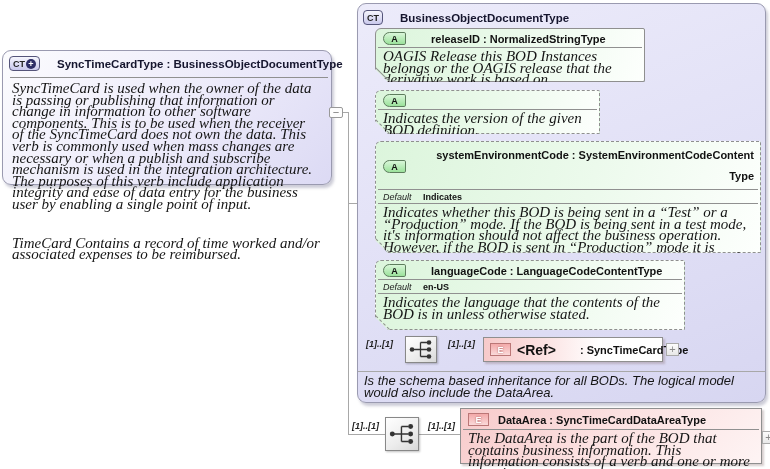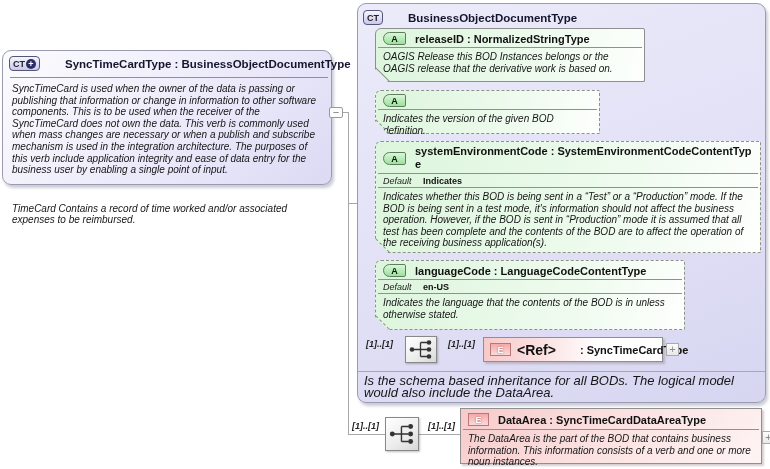--- a/index.html
+++ b/index.html
@@ -10,51 +10,51 @@
   }
   .line { position:absolute; background:#a8a8a8; }
 
   
   .ctbox { position:absolute; border:1px solid #9a9ab0; border-radius:9px;
            box-shadow:2px 3px 3px rgba(110,110,140,.35); }
   .ctbox.left  { left:2px; top:50px; width:330px; height:135px;
                  background:linear-gradient(135deg,#fcfcfe 0%,#eceafa 55%,#dcdaf4 100%); }
   .ctbox.right { left:357px; top:3px; width:409px; height:400px;
                  background:linear-gradient(160deg,#ecebfa 0%,#e1e0f6 55%,#d7d6f1 100%); }
-  .box-header { position:absolute; display:flex; align-items:center; gap:25px; }
+  .box-header { position:absolute; display:flex; align-items:center; gap:17px; }
   .box-title  { font-size:11.5px; font-weight:bold; color:#15152e; white-space:nowrap; }
 
   .ct-icon { display:inline-flex; align-items:center; justify-content:center; gap:1px;
              height:15px; padding:0 3px; border:1px solid #55557a; border-radius:4px;
              background:linear-gradient(#f6f6fd,#c9c8ec); font-size:9px; font-weight:bold; color:#222; }
   .ct-plus { display:inline-block; width:10px; height:10px; border-radius:50%;
              background:#2d2d66; color:#fff; font-size:9px; line-height:10px;
              text-align:center; font-weight:bold; }
 
   
   .attr-box { position:absolute; border:1px solid #8f8f8f;
               background:linear-gradient(105deg,#dcf5dc 0%,#ecfaec 55%,#fdfffd 100%);
               border-radius:6px 2px 2px 0;
               clip-path:polygon(0 0,100% 0,100% 100%,13px 100%,0 calc(100% - 13px));
               filter:drop-shadow(2px 2px 1.5px rgba(90,110,90,.35)); }
   .attr-box::after { content:""; position:absolute; width:19px; left:-3px; bottom:6px;
                      border-top:1px solid #8f8f8f; transform:rotate(45deg); }
   .attr-box.optional { border-style:dashed; }
   .attr-box.optional::after { border-top-style:dashed; }
   .attr-header { display:flex; align-items:center; gap:9px; padding:3px 6px 2px 7px; }
-  .attr-title  { font-size:11px; font-weight:bold; color:#111; }
-  .attr-title.wrap { flex:1; text-align:left; word-break:break-all; line-height:13px; }
+  .attr-title  { font-size:11px; font-weight:bold; color:#111;margin-left:16px; }
+  .attr-title.wrap { flex:1; text-align:right; word-break:break-all; line-height:21px; }
   .a-icon { flex:0 0 auto; width:23px; height:13px; border:1px solid #5d7d5d;
             border-radius:7px 2px 2px 7px; background:linear-gradient(#d9f6d9,#9be29b);
             font-size:9px; font-weight:bold; text-align:center; line-height:12px; color:#111; }
   .sep { border-top:1px solid #909090; margin:0 2px; }
   .default-row { display:flex; align-items:center; font-size:9px; padding:2px 7px; height:13px; }
   .default-label { font-style:italic; width:40px; color:#222; }
   .default-value { font-weight:bold; }
-  .desc { font-size:10px; font-style:italic; line-height:11.6px; padding:3px 7px 2px; color:#151515; }
+  .desc { font-size:15px; font-style:italic; line-height:11.6px; padding:3px 7px 2px; color:#151515;font-family:Liberation Serif, serif; }
 
   
   .elem-box { position:absolute; border:1px solid #8f8f8f;
               box-shadow:2px 2px 2px rgba(120,90,90,.3); }
   .elem-box.inline { display:flex; align-items:center; gap:6px; padding:0 6px;
               background:linear-gradient(to right,#f7caca 0%,#fbe3e3 35%,#ffffff 65%); }
   .elem-box.block { background:linear-gradient(135deg,#f7caca 0%,#fbe0e0 45%,#fef4f4 100%); }
   .e-icon { flex:0 0 auto; display:inline-block; width:21px; height:13px; border:1px solid #bb7777;
             background:linear-gradient(#f3a9a9,#fadada); color:#fff; font-weight:bold;
             font-size:9px; text-align:center; line-height:13px; text-shadow:0 0 2px #a05050; }

